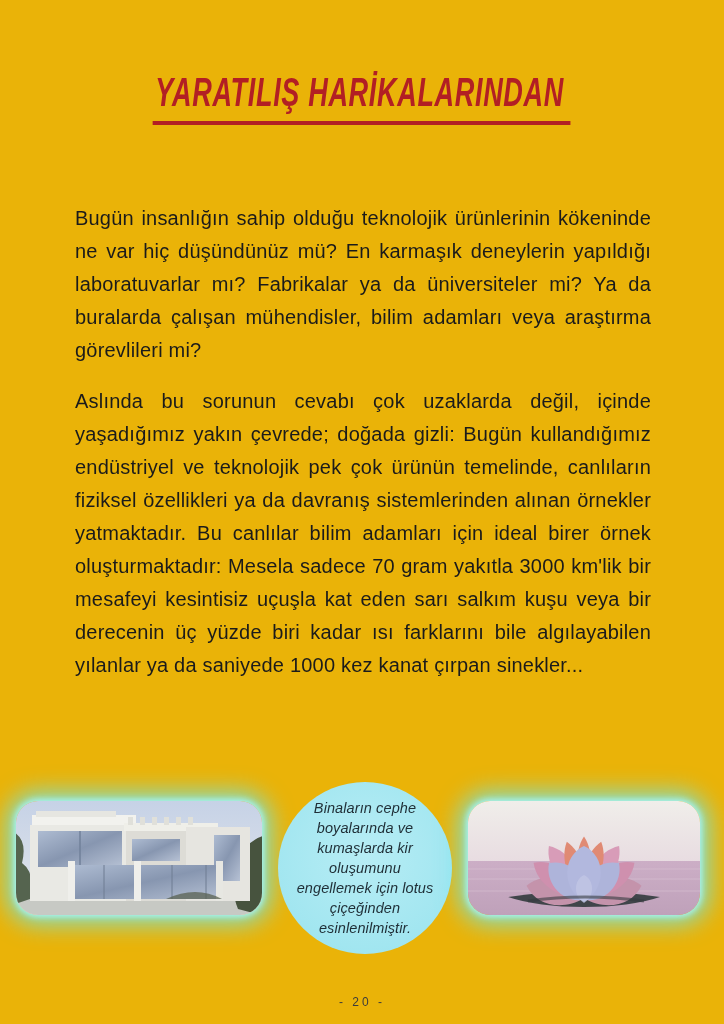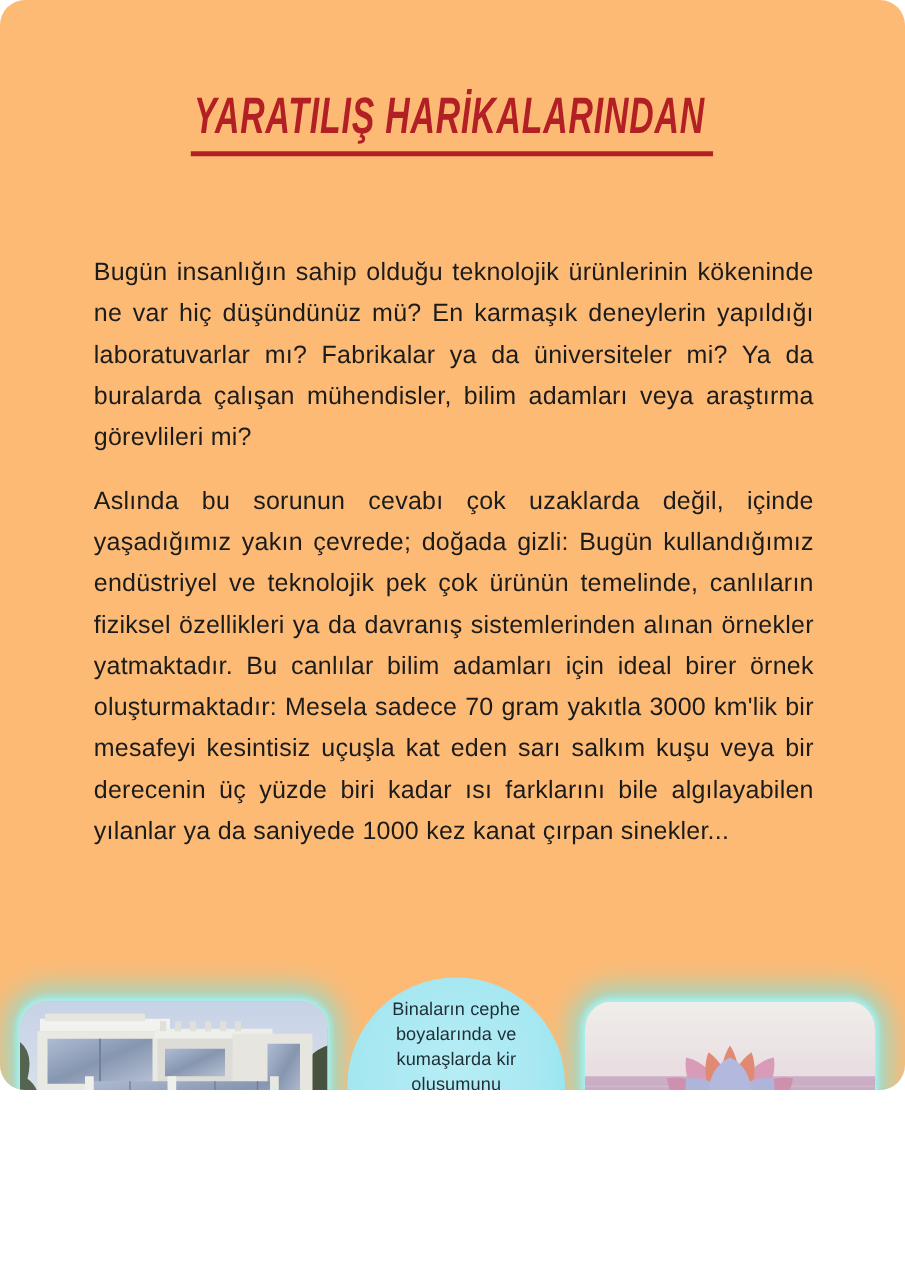--- a/index.html
+++ b/index.html
@@ -2,24 +2,23 @@
 <html><head>
 <meta charset="utf-8">
 <style>
   * { margin: 0; padding: 0; box-sizing: border-box; }
   html, body { background: #ffffff; }
   body { font-family: "Liberation Sans", sans-serif; }
 
   .page {
     position: relative;
     width: 724px;
-    height: 872px;
-    background: #fdba74;
+    height: 1024px;
+    background: #eab308;
     overflow: hidden;
-    border-radius: 20px;
   }
 
   
   .title-block {
     position: absolute;
     top: 66px;
     left: 0;
     width: 100%;
     text-align: center;
   }
@@ -78,20 +77,21 @@
     align-items: center;
     justify-content: center;
     text-align: center;
     padding: 16px;
   }
   .callout-bubble span {
     font-size: 14.5px;
     line-height: 20px;
     color: #1f2e36;
     letter-spacing: 0.1px;
+    font-style: italic;
   }
 
   
   .page-footer {
     position: absolute;
     top: 992px;
     left: 0;
     width: 100%;
     text-align: center;
   }

